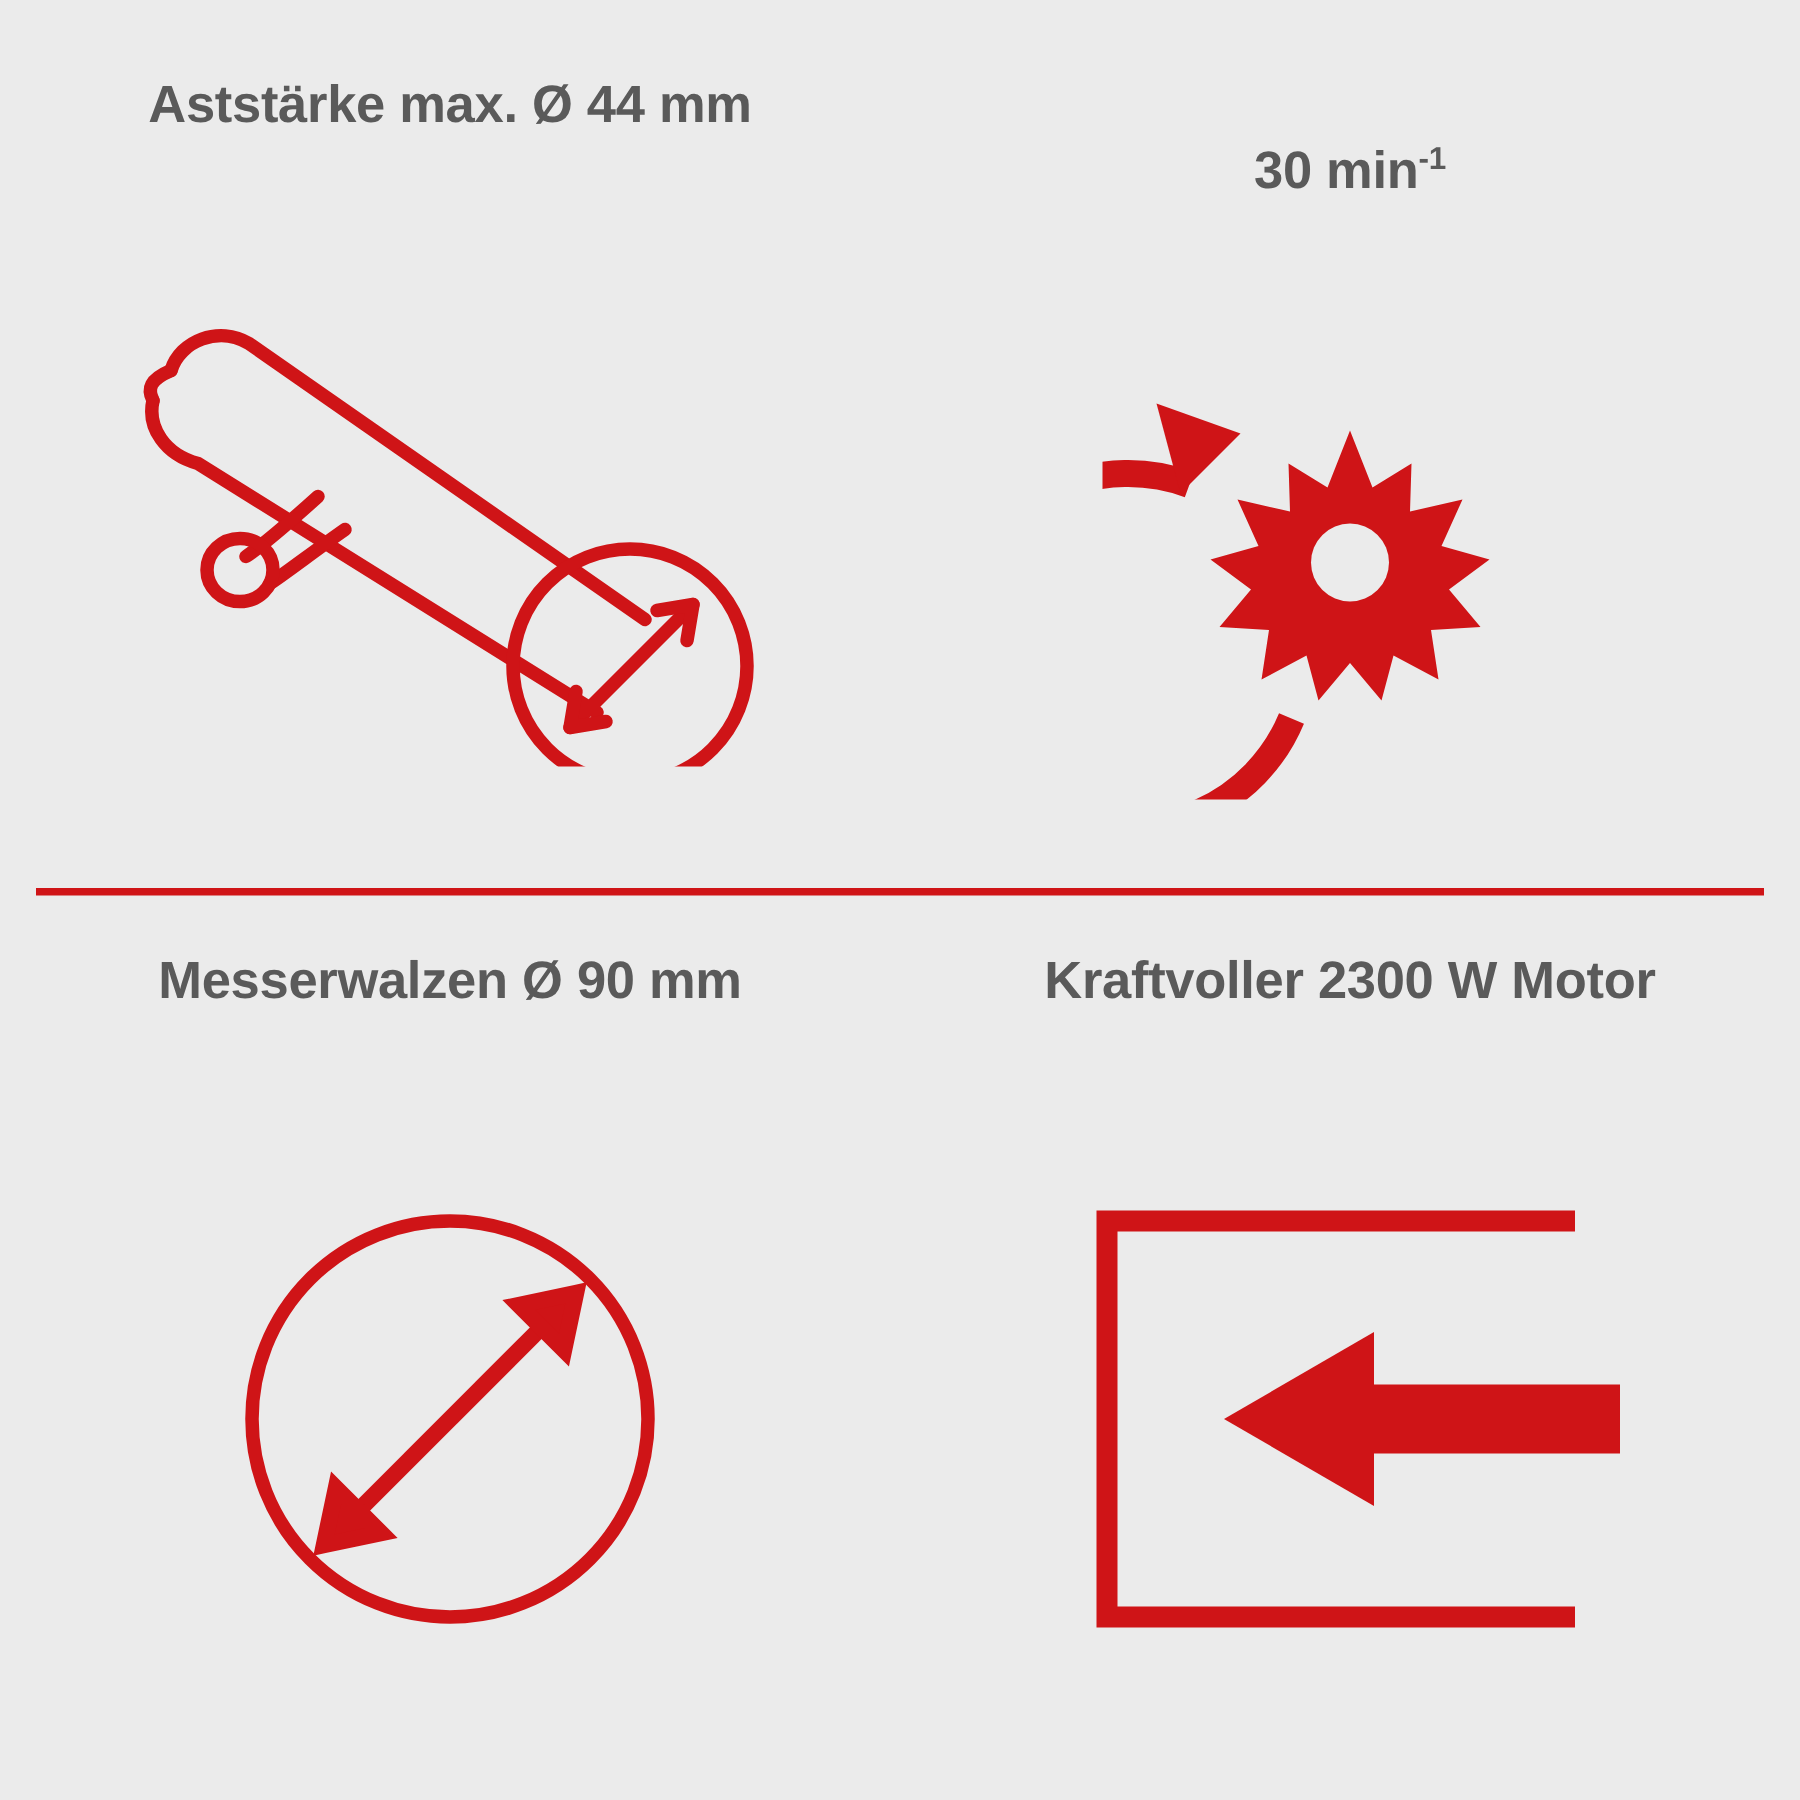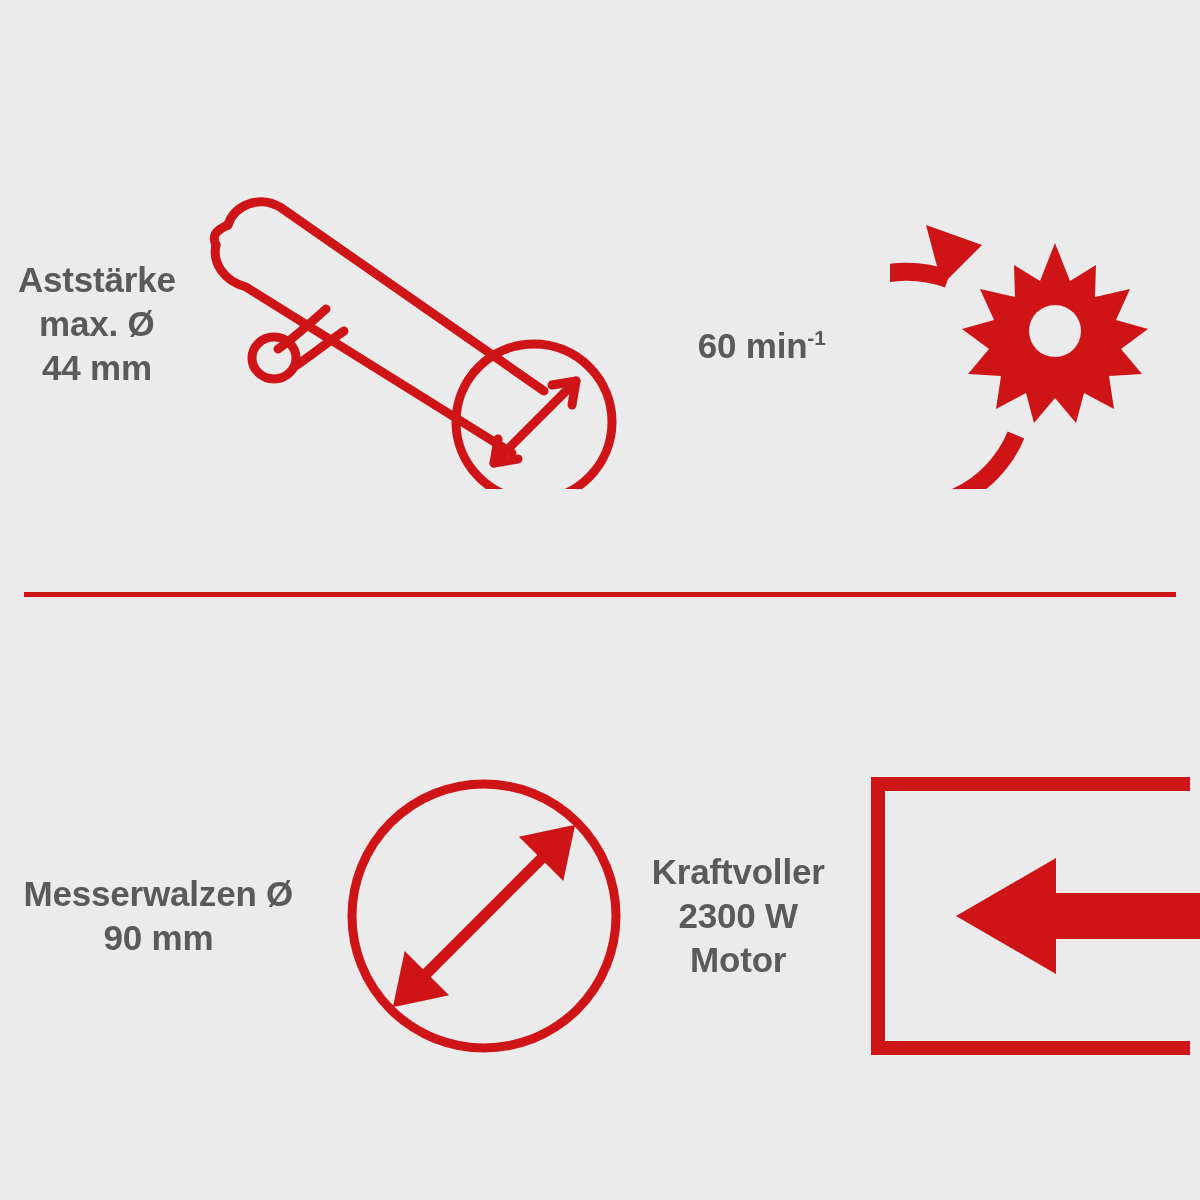--- a/index.html
+++ b/index.html
@@ -23,21 +23,21 @@
   .grid {
     position: absolute;
     inset: 0;
     display: grid;
     grid-template-columns: 1fr 1fr;
     grid-template-rows: 1fr 1fr;
   }
   .cell {
     position: relative;
     display: flex;
-    flex-direction: row;
+    flex-direction: column;
     align-items: center;
     box-sizing: border-box;
   }
   .cell.r1 { padding-top: 48px; }
   .cell.r2 { padding-top: 32px; gap: 17px; }
   .caption {
     color: #5a5a5a;
     font-size: 35px;
     font-weight: bold;
     line-height: 1.25;
@@ -101,21 +101,21 @@
             <path d="M382 222 L 358 226 M382 222 L 378 246"></path>
             <path d="M300 304 L 324 300 M300 304 L 304 280"></path>
           </g>
         </svg>
       </div>
     </div>
 
     <div class="cell r1">
       <div class="caption">
         <br>
-        <span>60 min</span><sup>-1</sup>
+        <span>30 min</span><sup>-1</sup>
       </div>
       <div class="art">
         <svg width="330" height="330" viewBox="0 0 330 330" aria-hidden="true">
 
           <path d="M58 120 A 118 118 0 1 0 126 276" fill="none" stroke="#cf1417" stroke-width="18" stroke-linecap="butt"></path>
           <path d="M36 66 L 92 86 L 52 126 Z" fill="#cf1417"></path>
 
           <g fill="#cf1417">
             <path d="M165 84
                      L180 122 L206 106 L205 138 L240 130 L226 161

